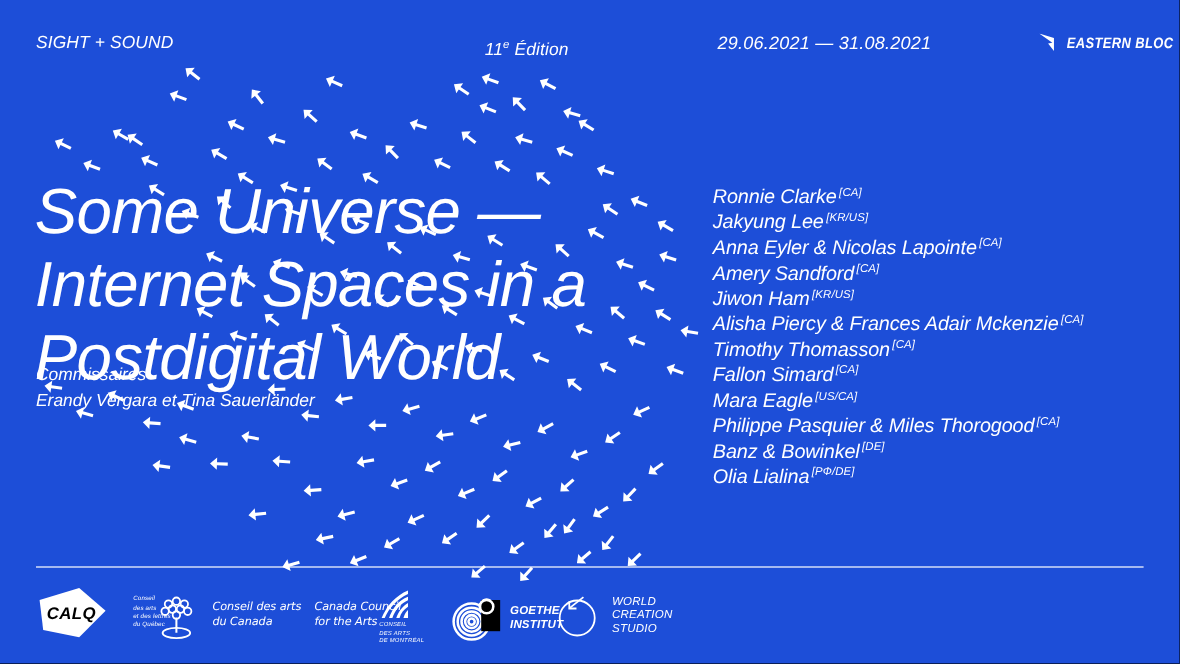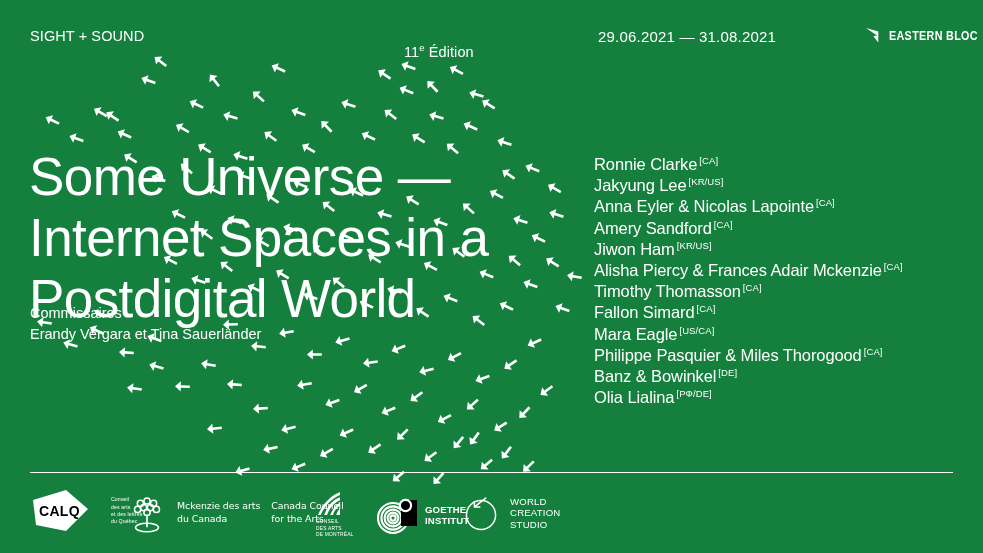--- a/index.html
+++ b/index.html
@@ -1,32 +1,32 @@
 <!DOCTYPE html>
 <html><head>
 <meta charset="utf-8">
 <style>
   html,body{margin:0;padding:0;background:#000;}
   body{
     width:983px;height:553px;overflow:hidden;position:relative;
     font-family:"Liberation Sans","DejaVu Sans",sans-serif;
     color:#fff;-webkit-font-smoothing:antialiased;
   }
-  .poster{position:absolute;inset:0;background:#15803d;}
+  .poster{position:absolute;inset:0;background:#1d4ed8;font-style:italic;}
 
   
   #arrow-field{position:absolute;inset:0;pointer-events:none;z-index:1;}
   #arrow-field svg{position:absolute;overflow:visible;}
 
   
   .header{position:absolute;top:0;left:0;right:0;height:70px;z-index:3;}
   .hd{position:absolute;font-size:14.5px;line-height:19px;letter-spacing:.1px;white-space:nowrap;}
   #hd-brand{left:30px;top:27px;}
   #hd-festival{left:216px;top:27px;}
-  #hd-edition{left:404px;top:38px;}
+  #hd-edition{left:404px;top:28px;}
   #hd-dates{left:598px;top:27px;font-size:15px;letter-spacing:.2px;}
   #hd-edition .ord{font-size:9.5px;vertical-align:super;letter-spacing:0;}
 
   
   #eastern-bloc-logo{position:absolute;left:866px;top:28px;display:flex;align-items:center;gap:7px;}
   #eastern-bloc-logo .eb-mark{width:16px;height:15px;display:block;}
   #eastern-bloc-logo .eb-word{
     font-family:"Liberation Sans Narrow","Liberation Sans",sans-serif;
     font-weight:700;font-size:12.5px;letter-spacing:.4px;
     transform:scaleX(.86);transform-origin:left center;white-space:nowrap;
@@ -565,21 +565,21 @@
             <circle cx="11.6" cy="17.4" r="3.1"></circle>
           <circle cx="30.4" cy="17.4" r="3.1"></circle>
             <circle cx="17.6" cy="15.6" r="3.1"></circle>
           <circle cx="24.4" cy="15.6" r="3.1"></circle>
             <circle cx="21" cy="20.6" r="3.1"></circle>
           <ellipse cx="21" cy="35.5" rx="11.5" ry="4.3"></ellipse>
           <path d="M21 22.5 L21 35.2" stroke-width="1.7"></path>
         </g>
       </svg>
       <div class="cca-texts">
-        <span class="cca-t">Mckenzie des arts
+        <span class="cca-t">Conseil des arts
 du Canada</span>
         <span class="cca-t">Canada Council
 for the Arts</span>
       </div>
     </div>
 
     <div class="logo" id="logo-cam">
       <svg width="26" height="25" viewBox="0 0 26 25">
         <g fill="#fff">
           <path d="M2 24 C6 14 14 5 24 1 L24 4 C15 8 8 16 4.6 24 Z"></path>

